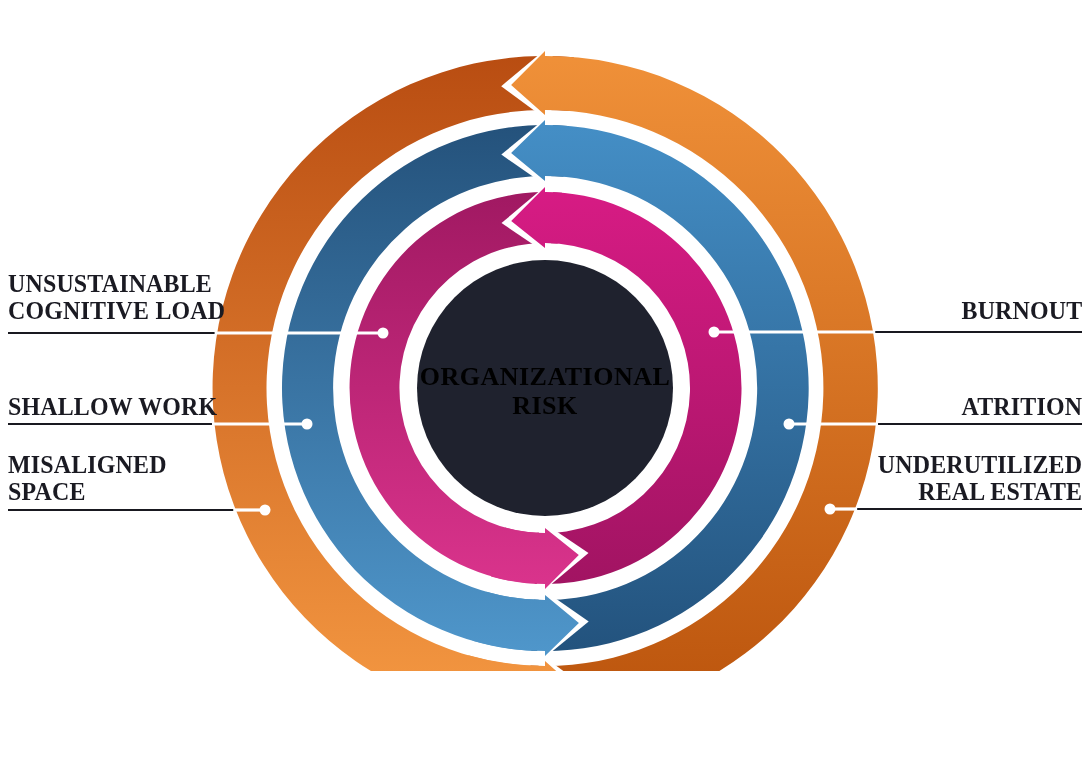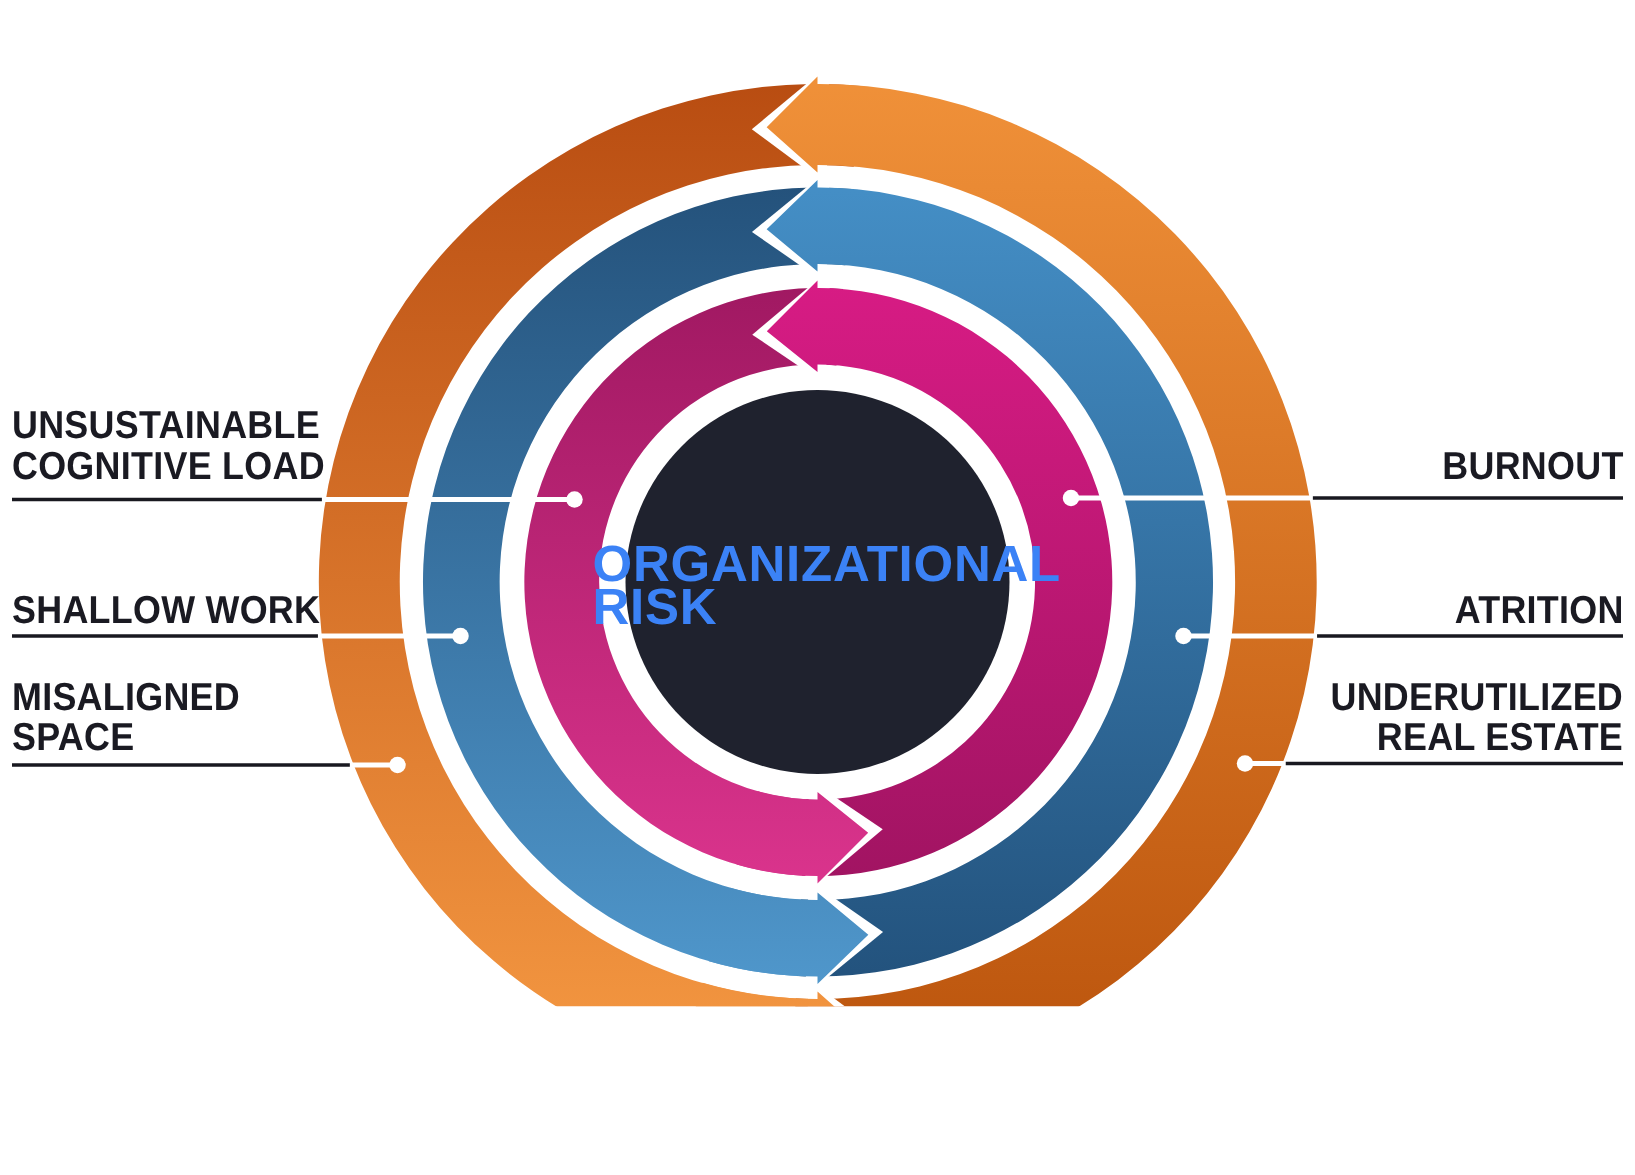--- a/index.html
+++ b/index.html
@@ -1,31 +1,31 @@
 <!DOCTYPE html>
 <html><head>
 <meta charset="utf-8">
 <style>
   html,body{margin:0;padding:0;background:#ffffff;}
   .canvas{
     position:relative;width:1090px;height:671px;background:#ffffff;overflow:hidden;
-    font-family:Liberation Sans, sans-serif;
+    font-family:Liberation Serif, serif;
   }
   #diagram-svg{position:absolute;left:0;top:0;}
   .label{
     position:absolute;font-weight:bold;font-size:26px;line-height:27px;
     letter-spacing:.2px;color:#1a1a22;white-space:pre-line;
   }
   .label.left{left:8px;transform:scaleX(.92);transform-origin:left top;}
   .label.right{right:8px;text-align:right;transform:scaleX(.92);transform-origin:right top;}
   .l1{top:270px}.l2{top:393px}.l3{top:451px}
   .r1{top:297px}.r2{top:393px}.r3{top:451px}
   .center-label{
-    position:absolute;left:395px;top:362px;width:300px;text-align:left;
-    color:#3b82f6;font-weight:bold;font-size:34px;line-height:29px;
+    position:absolute;left:395px;top:362px;width:300px;text-align:center;
+    color:#000000;font-weight:bold;font-size:26px;line-height:29px;
     letter-spacing:.5px;white-space:pre-line;
   }
 </style>
 </head>
 <body>
 
 <div class="canvas">
   <svg id="diagram-svg" width="1090" height="783" viewBox="0 0 1090 783">
       <defs>
         <linearGradient id="gR0" gradientUnits="userSpaceOnUse" x1="545" y1="48" x2="545" y2="728">

